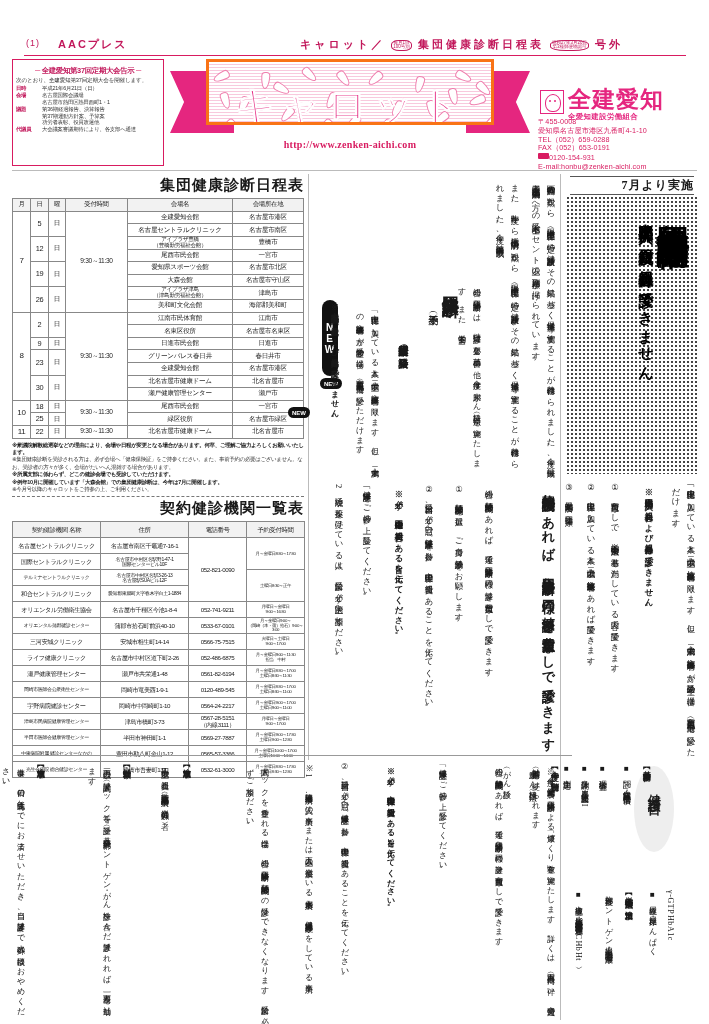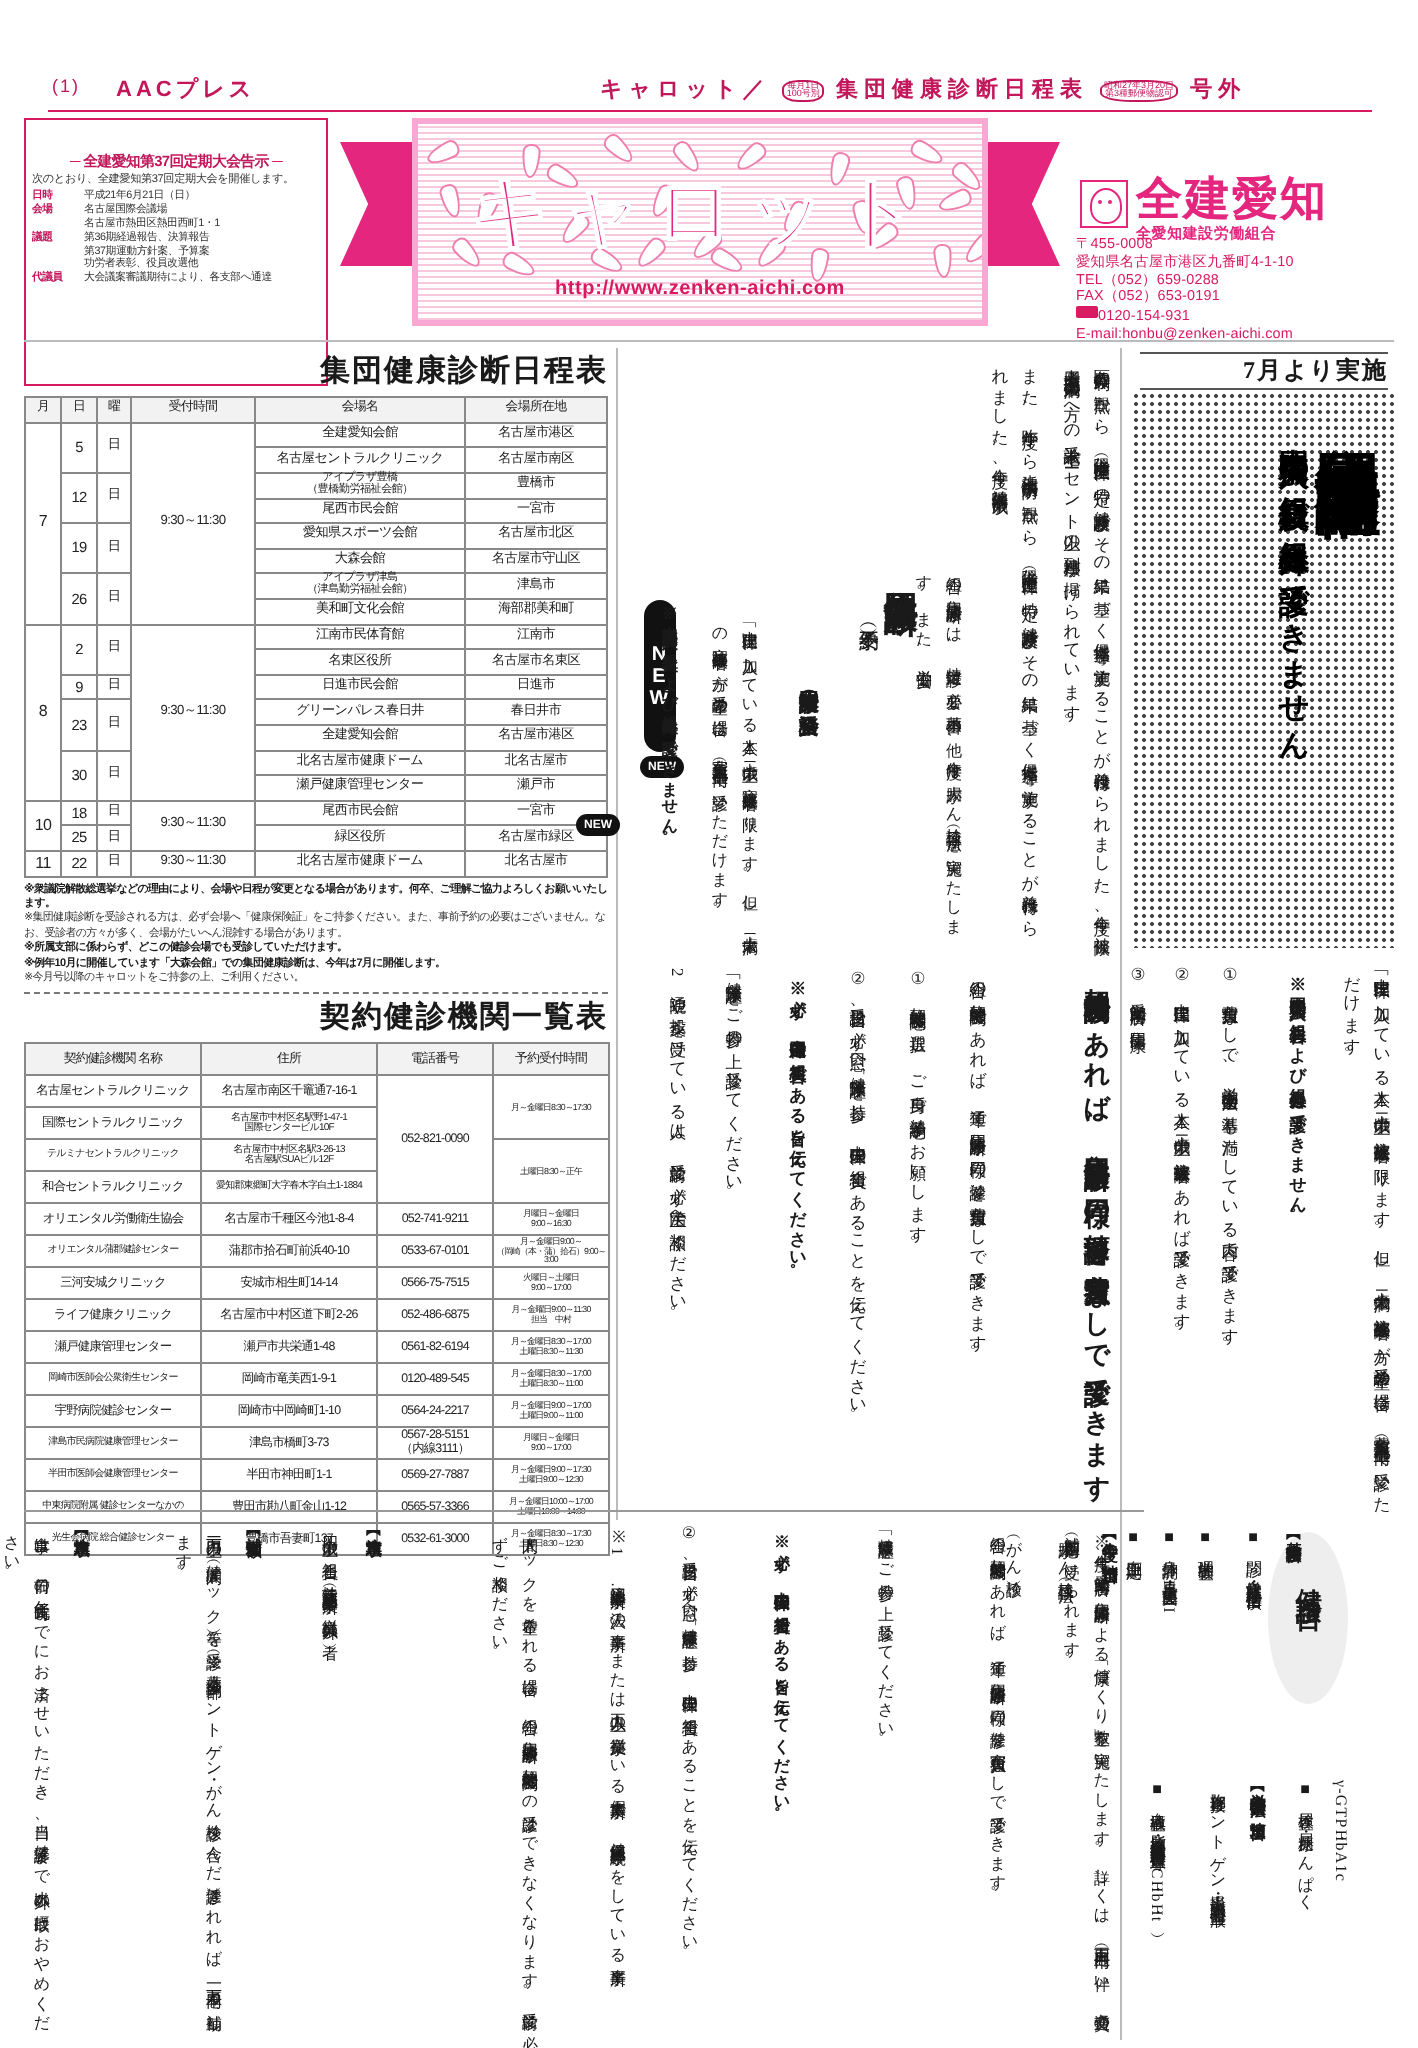--- a/index.html
+++ b/index.html
@@ -10,40 +10,40 @@
   .mh-page{position:absolute;left:26px;top:2px;font-size:9px;color:#c2185b;letter-spacing:1px;}
   .mh-title{position:absolute;left:58px;top:1px;font-size:11px;font-weight:bold;color:#c2185b;letter-spacing:2px;}
   .mh-right{position:absolute;left:300px;top:1px;font-size:11px;font-weight:bold;color:#c2185b;letter-spacing:3px;white-space:nowrap;}
   .mh-right .tiny{display:inline-block;font-size:4.5px;line-height:4.6px;letter-spacing:0;vertical-align:middle;text-align:center;border:0.5px solid #c2185b;border-radius:40%;padding:0 1px;font-weight:normal;}
   .mh-rule{position:absolute;left:24px;top:55px;width:662px;border-top:1.6px solid #d81b60;}
 
   
   .hdr{position:absolute;left:12px;top:59px;width:685px;height:110px;}
 
   
-  .ann{position:absolute;left:0;top:0;width:152px;height:134px;border:1px solid #d81b60;box-sizing:border-box;padding:16px 3px;}
+  .ann{position:absolute;left:0;top:0;width:152px;height:107px;border:1px solid #d81b60;box-sizing:border-box;padding:6px 3px;}
   .ann-h{text-align:center;font-size:7.4px;font-weight:bold;color:#c2185b;letter-spacing:-0.3px;white-space:nowrap;}
   .ann-h .dash{color:#d81b60;}
   .ann-lead{font-size:5.6px;line-height:7px;color:#333;margin-top:1px;letter-spacing:-0.2px;}
   .ann-row{display:flex;font-size:5.4px;line-height:6.4px;color:#333;margin-top:1px;}
   .ann-lb{width:26px;flex:0 0 26px;color:#c2185b;font-weight:bold;letter-spacing:-0.3px;}
   .ann-vl{flex:1;letter-spacing:-0.2px;}
 
   
   .logo{position:absolute;left:158px;top:-2px;width:360px;height:112px;}
   .rb-wrap{position:absolute;left:0;top:14px;width:360px;height:62px;}
   .rb-tail{position:absolute;top:0;width:64px;height:62px;background:#e5267f;}
   .rb-tail.l{left:0;clip-path:polygon(0 0,100% 0,100% 100%,0 100%,22% 50%);}
   .rb-tail.r{right:0;clip-path:polygon(0 0,100% 0,78% 50%,100% 100%,0 100%);}
-  .rb-main{position:absolute;left:36px;top:-12px;width:288px;height:104px;background:#fde047;border:3px solid #f9a8d4;box-sizing:border-box;overflow:hidden;}
+  .rb-main{position:absolute;left:36px;top:-12px;width:288px;height:66px;background:#fde047;border:3px solid #f97316;box-sizing:border-box;overflow:hidden;}
   .rb-tex{position:absolute;inset:0;background:repeating-linear-gradient(0deg,#f8c9dd 0,#f8c9dd 1px,#fff 1px,#fff 3px);}
   .rb-carrots{position:absolute;inset:0;}
   .rb-carrots span{position:absolute;width:7px;height:15px;background:#fff;border:1px solid #ef7fae;border-radius:46% 46% 50% 50%/22% 22% 78% 78%;}
   .rb-word{position:absolute;left:0;right:0;top:16px;text-align:center;font-size:40px;font-weight:bold;color:#e5267f;letter-spacing:5px;font-family:"DejaVu Sans",sans-serif;-webkit-text-stroke:1px #fff;}
-  .lg-url{position:absolute;left:0;right:0;top:82px;text-align:center;font-size:10px;font-weight:bold;color:#d81b60;letter-spacing:0.3px;}
+  .lg-url{position:absolute;left:0;right:0;top:82px;text-align:center;font-size:10px;font-weight:bold;color:#d81b60;letter-spacing:0.3px;font-family:Liberation Serif, serif;}
   .lg-date{position:absolute;left:0;right:0;top:95px;text-align:center;font-size:8px;color:#333;}
   .lg-date b{color:#d81b60;font-size:8.5px;letter-spacing:0.5px;}
 
   
   .uni{position:absolute;left:524px;top:-2px;width:161px;height:110px;}
   .uni-top{position:absolute;left:6px;top:0;width:155px;height:30px;}
   .zk-box{position:absolute;left:0;top:0;width:118px;height:24px;border:1.2px solid #e5267f;background:#fdeaf2;box-sizing:border-box;}
   .zk-box span{position:absolute;left:0;right:0;top:3px;text-align:center;font-size:13px;font-weight:bold;color:#e5267f;letter-spacing:1px;}
   .zk-cap{position:absolute;left:0;top:24px;width:118px;text-align:center;font-size:3.6px;color:#d81b60;}
   .zk-stamp{position:absolute;left:122px;top:0;width:33px;height:26px;border:1px solid #e5267f;box-sizing:border-box;background:#fdeaf2;padding:1px;}

